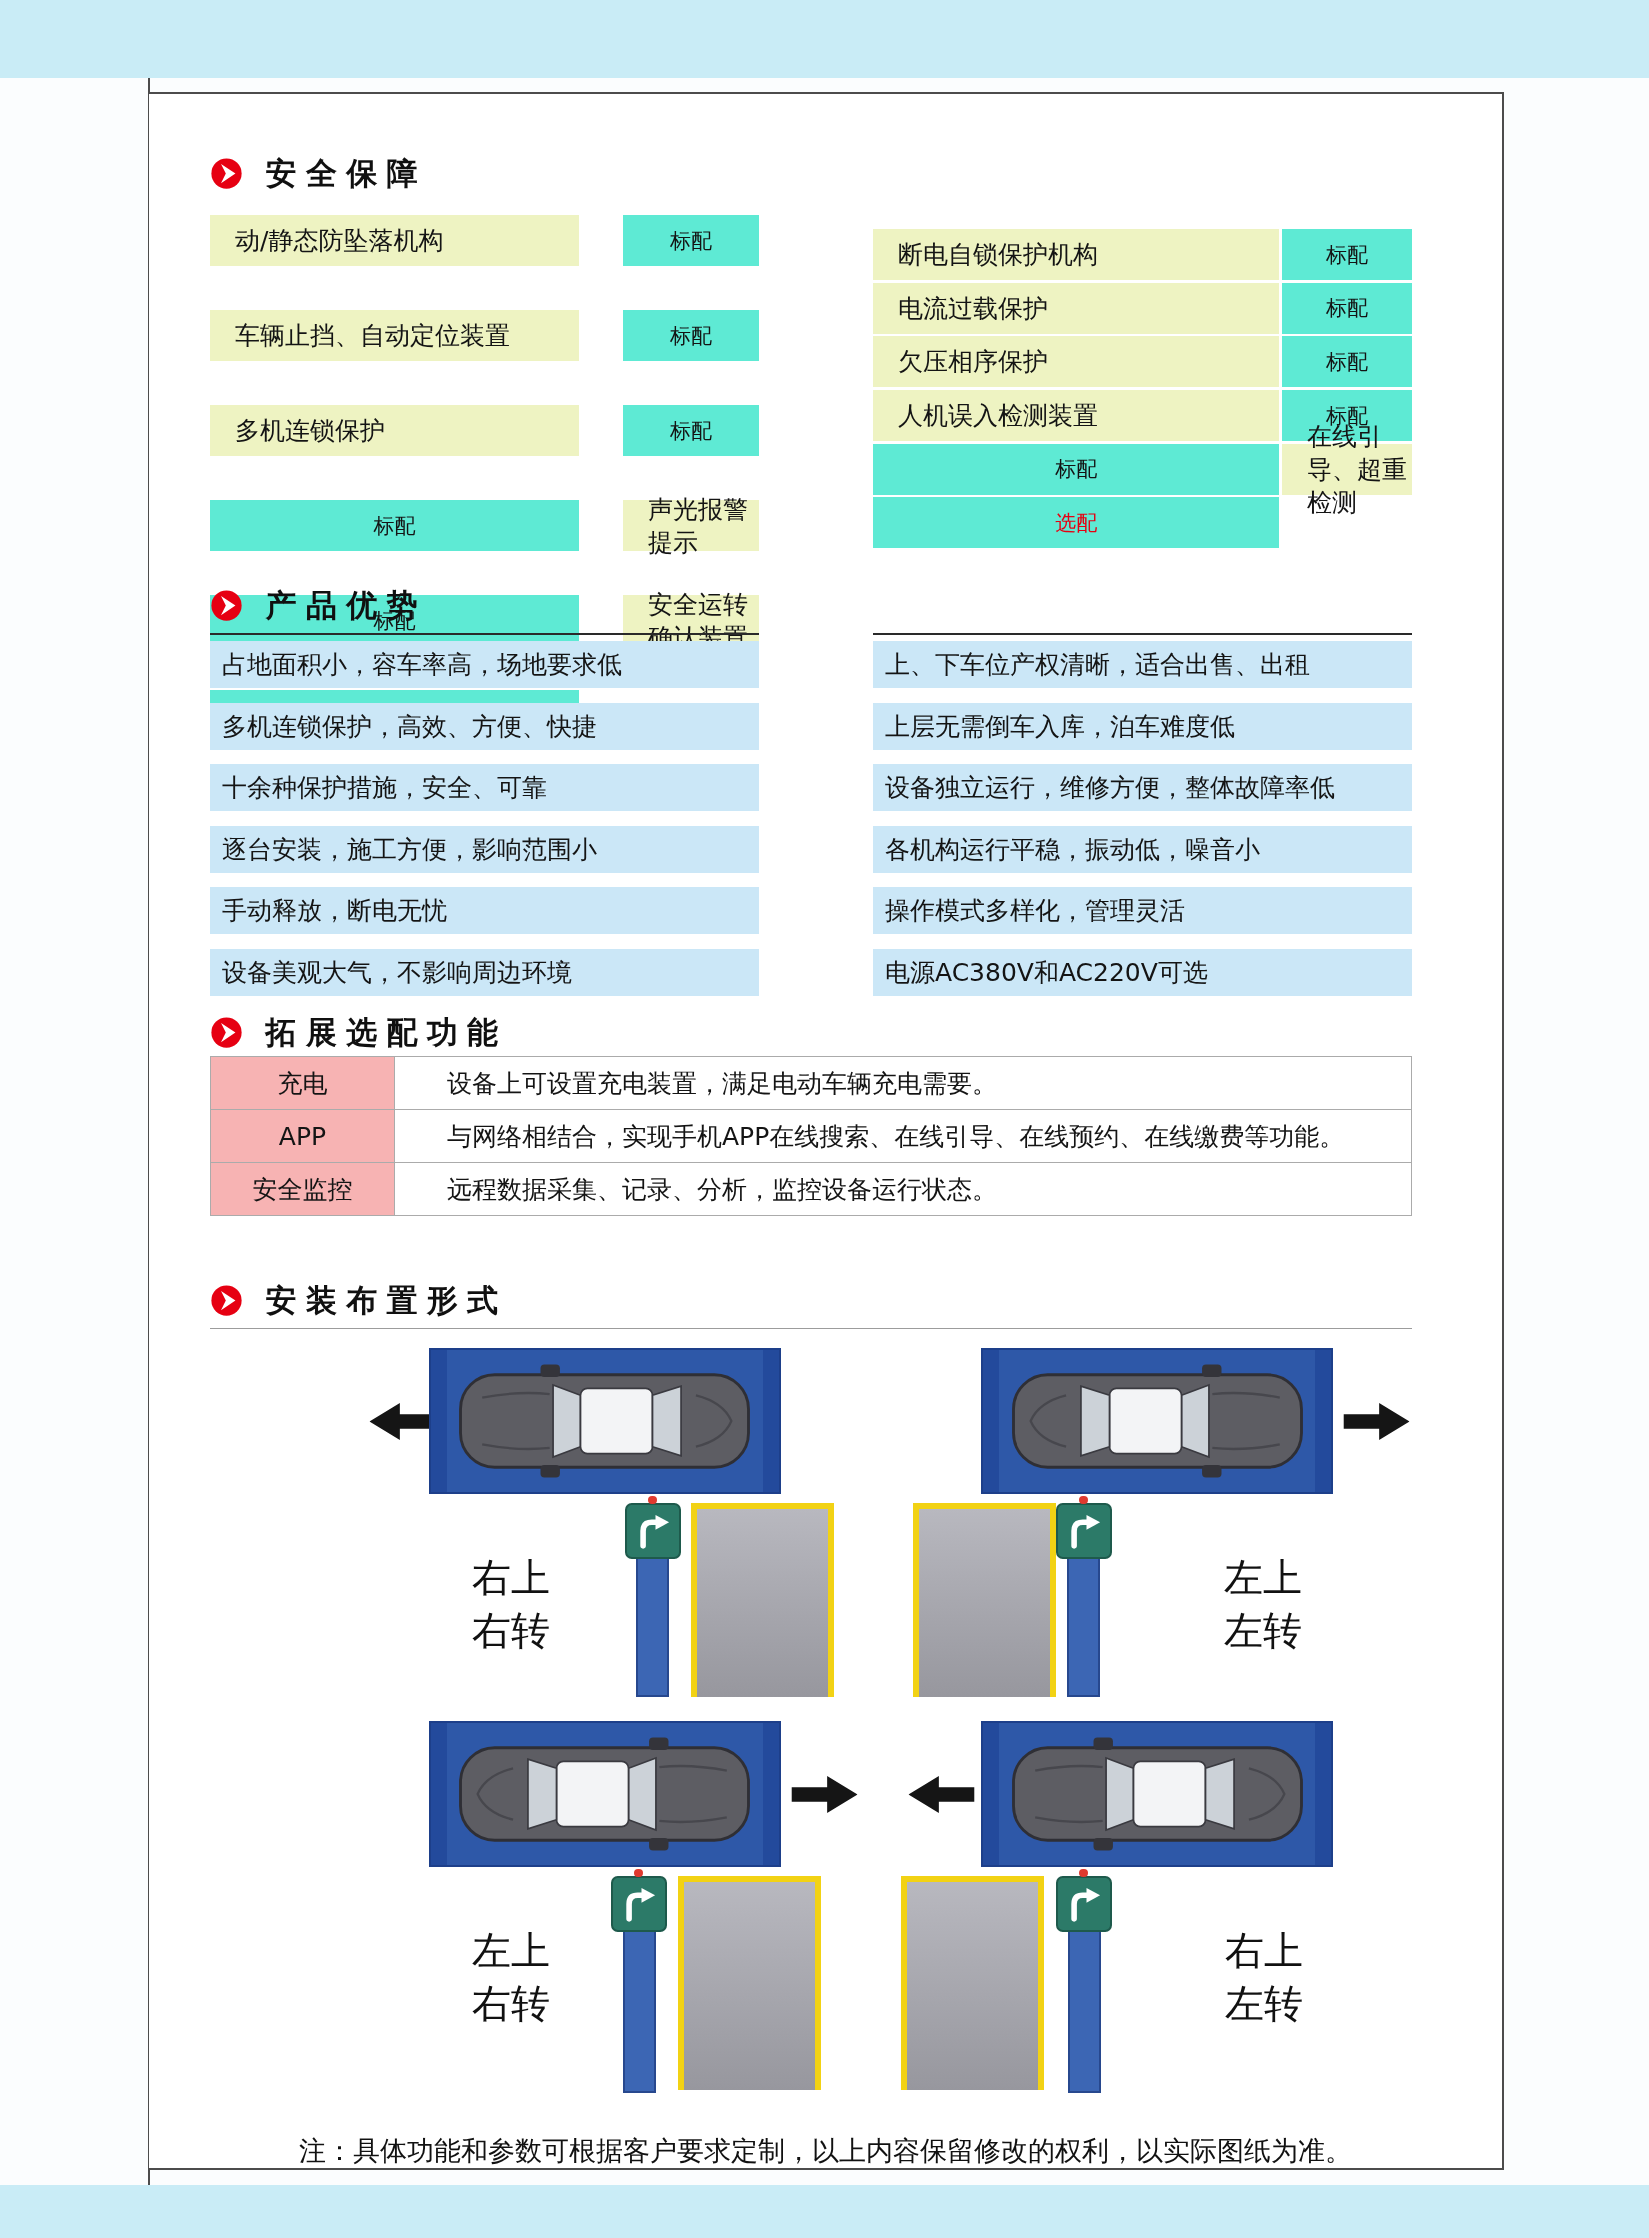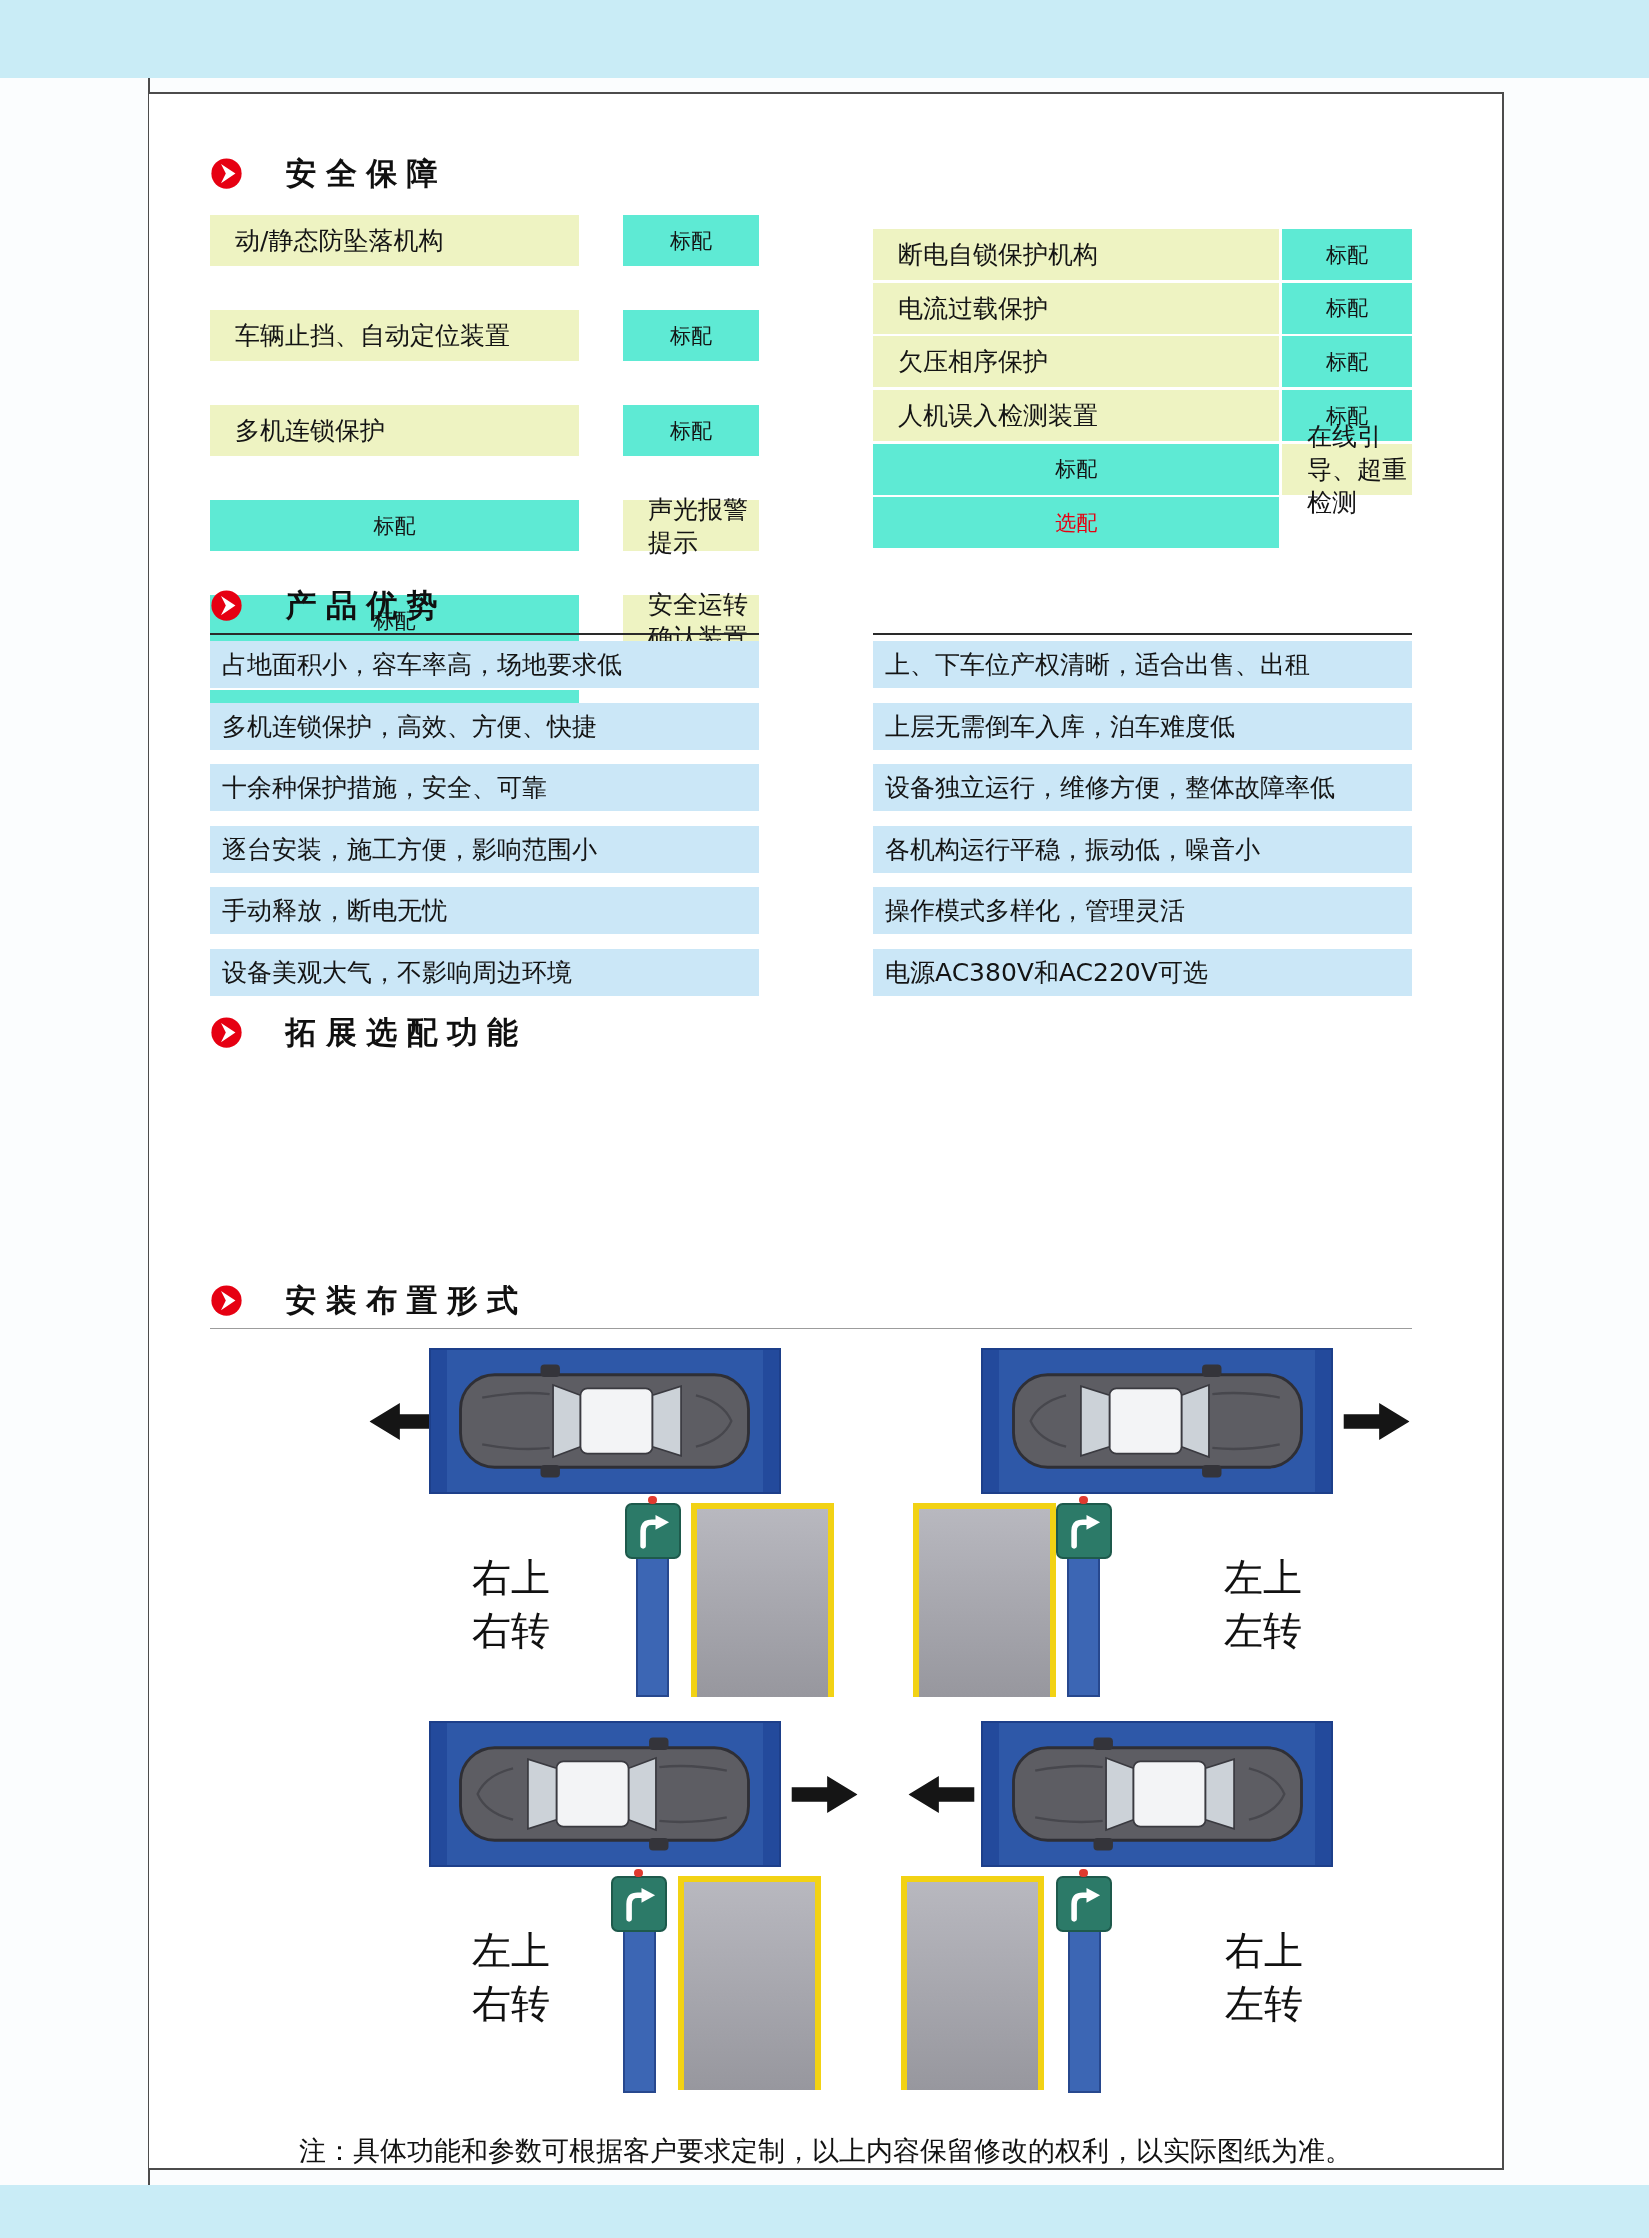--- a/index.html
+++ b/index.html
@@ -18,21 +18,21 @@
 
   .content-box {
     position:absolute; left:149px; top:92px; width:1355px; height:2078px;
     background:#ffffff;
     border-top:2px solid #4c4c4c; border-right:2px solid #4c4c4c; border-bottom:2px solid #4c4c4c;
   }
 
   
   .section-header { position:absolute; display:flex; align-items:center; gap:22.6px; height:37px; }
   .section-header .marker { width:33px; height:33px; flex:0 0 auto; }
-  .section-header h2 { font-size:31px; font-weight:bold; letter-spacing:9.3px; color:#101010; white-space:nowrap;margin-left:20px; }
+  .section-header h2 { font-size:31px; font-weight:bold; letter-spacing:9.3px; color:#101010; white-space:nowrap; }
 
   #hdr-safety   { left:61px; top:61px; }
   #hdr-adv      { left:61px; top:493px; }
   #hdr-opt      { left:61px; top:920px; }
   #hdr-layout   { left:61px; top:1188px; }
 
   
   .spec-table { position:absolute; display:grid; gap:2.7px; grid-auto-rows:51px; }
   #tbl-safety-left  { left:61px;   top:121px; width:549px; grid-template-columns:1fr 136px;gap:44px; }
   #tbl-safety-right { left:724px; top:123px; width:539px; grid-template-columns:1fr 130px;margin-top:12px; }
@@ -184,20 +184,34 @@
     <div class="row">电源AC380V和AC220V可选</div>
   </div>
 
   <div class="section-header" id="hdr-opt">
     <svg class="marker" viewBox="0 0 50 50" width="33" height="33">
         <use href="#sec-arrow-sym"></use>
       </svg>
     <h2>拓展选配功能</h2>
   </div>
 
+  <div id="opt-table">
+    <div class="opt-row">
+      <div class="opt-lab">充电</div>
+      <div class="opt-desc">设备上可设置充电装置，满足电动车辆充电需要。</div>
+    </div>
+    <div class="opt-row">
+      <div class="opt-lab">APP</div>
+      <div class="opt-desc">与网络相结合，实现手机APP在线搜索、在线引导、在线预约、在线缴费等功能。</div>
+    </div>
+    <div class="opt-row">
+      <div class="opt-lab">安全监控</div>
+      <div class="opt-desc">远程数据采集、记录、分析，监控设备运行状态。</div>
+    </div>
+  </div>
 
   <div class="section-header" id="hdr-layout">
     <svg class="marker" viewBox="0 0 50 50" width="33" height="33">
         <use href="#sec-arrow-sym"></use>
       </svg>
     <h2>安装布置形式</h2>
   </div>
   <div id="layout-rule"></div>
 
   <div class="diagram" id="d1">

